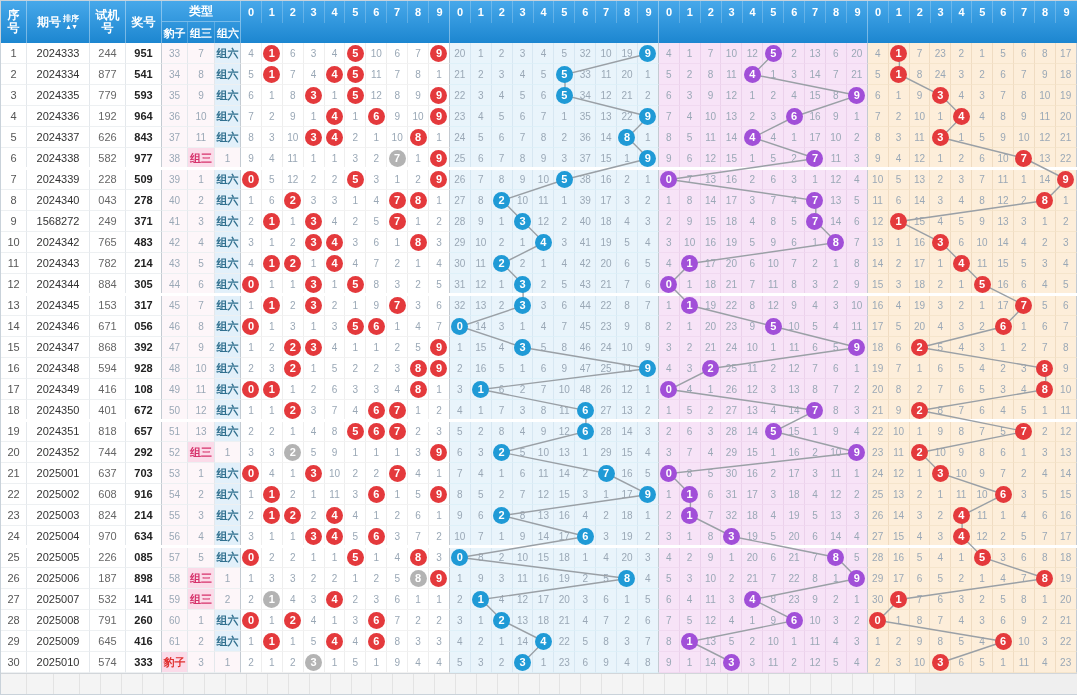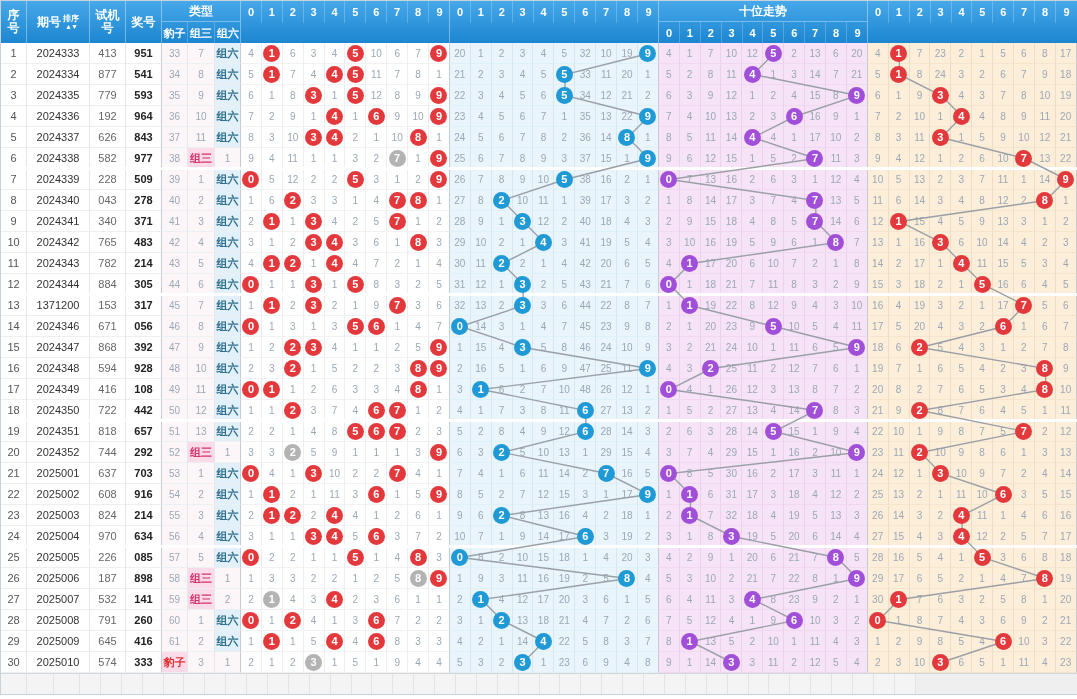--- a/index.html
+++ b/index.html
@@ -92,21 +92,20 @@
           <div class="dcell" style="width: 20.9px;">3</div>
           <div class="dcell" style="width: 20.9px;">4</div>
           <div class="dcell" style="width: 20.9px;">5</div>
           <div class="dcell" style="width: 20.9px;">6</div>
           <div class="dcell" style="width: 20.9px;">7</div>
           <div class="dcell" style="width: 20.9px;">8</div>
           <div class="dcell" style="width: 20.9px;">9</div>
         </div>
     </div>
     <div class="hgroup" style="width:209px">
-      <div class="htop">十位走势</div>
       <div class="hsub">
           <div class="dcell" style="width: 20.9px;">0</div>
           <div class="dcell" style="width: 20.9px;">1</div>
           <div class="dcell" style="width: 20.9px;">2</div>
           <div class="dcell" style="width: 20.9px;">3</div>
           <div class="dcell" style="width: 20.9px;">4</div>
           <div class="dcell" style="width: 20.9px;">5</div>
           <div class="dcell" style="width: 20.9px;">6</div>
           <div class="dcell" style="width: 20.9px;">7</div>
           <div class="dcell" style="width: 20.9px;">8</div>
@@ -126,21 +125,21 @@
           <div class="dcell" style="width: 20.9px;">8</div>
           <div class="dcell" style="width: 20.9px;">9</div>
         </div>
     </div>
   </div>
 
   <div class="body" id="body">
       <div class="row">
         <div class="cell c-seq" style="width: 26px;">1</div>
         <div class="cell c-period" style="width: 63px;">2024333</div>
-        <div class="cell c-test" style="width: 36px;">413</div>
+        <div class="cell c-test" style="width: 36px;">244</div>
         <div class="cell c-prize hard" style="width: 36px;">951</div>
         <div class="cell c-type" style="width: 26px;">
           <span class="miss">33</span>
         </div>
         <div class="cell c-type" style="width: 27px;">
           <span class="miss">7</span>
         </div>
         <div class="cell c-type hard" style="width: 26px;">
           <span class="wchip w6">组六</span>
         </div>
@@ -1205,22 +1204,22 @@
         </div>
         <div class="cell c-ge" style="width: 20.9px;">
           <span class="ball b-red">8</span>
         </div>
         <div class="cell c-ge hard" style="width: 20.9px;">
           <span class="miss">1</span>
         </div>
       </div>
       <div class="row">
         <div class="cell c-seq" style="width: 26px;">9</div>
-        <div class="cell c-period" style="width: 63px;">2024341</div>
-        <div class="cell c-test" style="width: 36px;">340</div>
+        <div class="cell c-period" style="width: 63px;">1568272</div>
+        <div class="cell c-test" style="width: 36px;">249</div>
         <div class="cell c-prize hard" style="width: 36px;">371</div>
         <div class="cell c-type" style="width: 26px;">
           <span class="miss">41</span>
         </div>
         <div class="cell c-type" style="width: 27px;">
           <span class="miss">3</span>
         </div>
         <div class="cell c-type hard" style="width: 26px;">
           <span class="wchip w6">组六</span>
         </div>
@@ -1745,21 +1744,21 @@
         </div>
         <div class="cell c-ge" style="width: 20.9px;">
           <span class="miss">4</span>
         </div>
         <div class="cell c-ge hard" style="width: 20.9px;">
           <span class="miss">5</span>
         </div>
       </div>
       <div class="row">
         <div class="cell c-seq" style="width: 26px;">13</div>
-        <div class="cell c-period" style="width: 63px;">1371200</div>
+        <div class="cell c-period" style="width: 63px;">2024345</div>
         <div class="cell c-test" style="width: 36px;">153</div>
         <div class="cell c-prize hard" style="width: 36px;">317</div>
         <div class="cell c-type" style="width: 26px;">
           <span class="miss">45</span>
         </div>
         <div class="cell c-type" style="width: 27px;">
           <span class="miss">7</span>
         </div>
         <div class="cell c-type hard" style="width: 26px;">
           <span class="wchip w6">组六</span>
@@ -2421,22 +2420,22 @@
         <div class="cell c-ge" style="width: 20.9px;">
           <span class="ball b-red">8</span>
         </div>
         <div class="cell c-ge hard" style="width: 20.9px;">
           <span class="miss">10</span>
         </div>
       </div>
       <div class="row">
         <div class="cell c-seq" style="width: 26px;">18</div>
         <div class="cell c-period" style="width: 63px;">2024350</div>
-        <div class="cell c-test" style="width: 36px;">722</div>
-        <div class="cell c-prize hard" style="width: 36px;">442</div>
+        <div class="cell c-test" style="width: 36px;">401</div>
+        <div class="cell c-prize hard" style="width: 36px;">672</div>
         <div class="cell c-type" style="width: 26px;">
           <span class="miss">50</span>
         </div>
         <div class="cell c-type" style="width: 27px;">
           <span class="miss">12</span>
         </div>
         <div class="cell c-type hard" style="width: 26px;">
           <span class="wchip w6">组六</span>
         </div>
         <div class="cell c-dist" style="width: 20.9px;">

